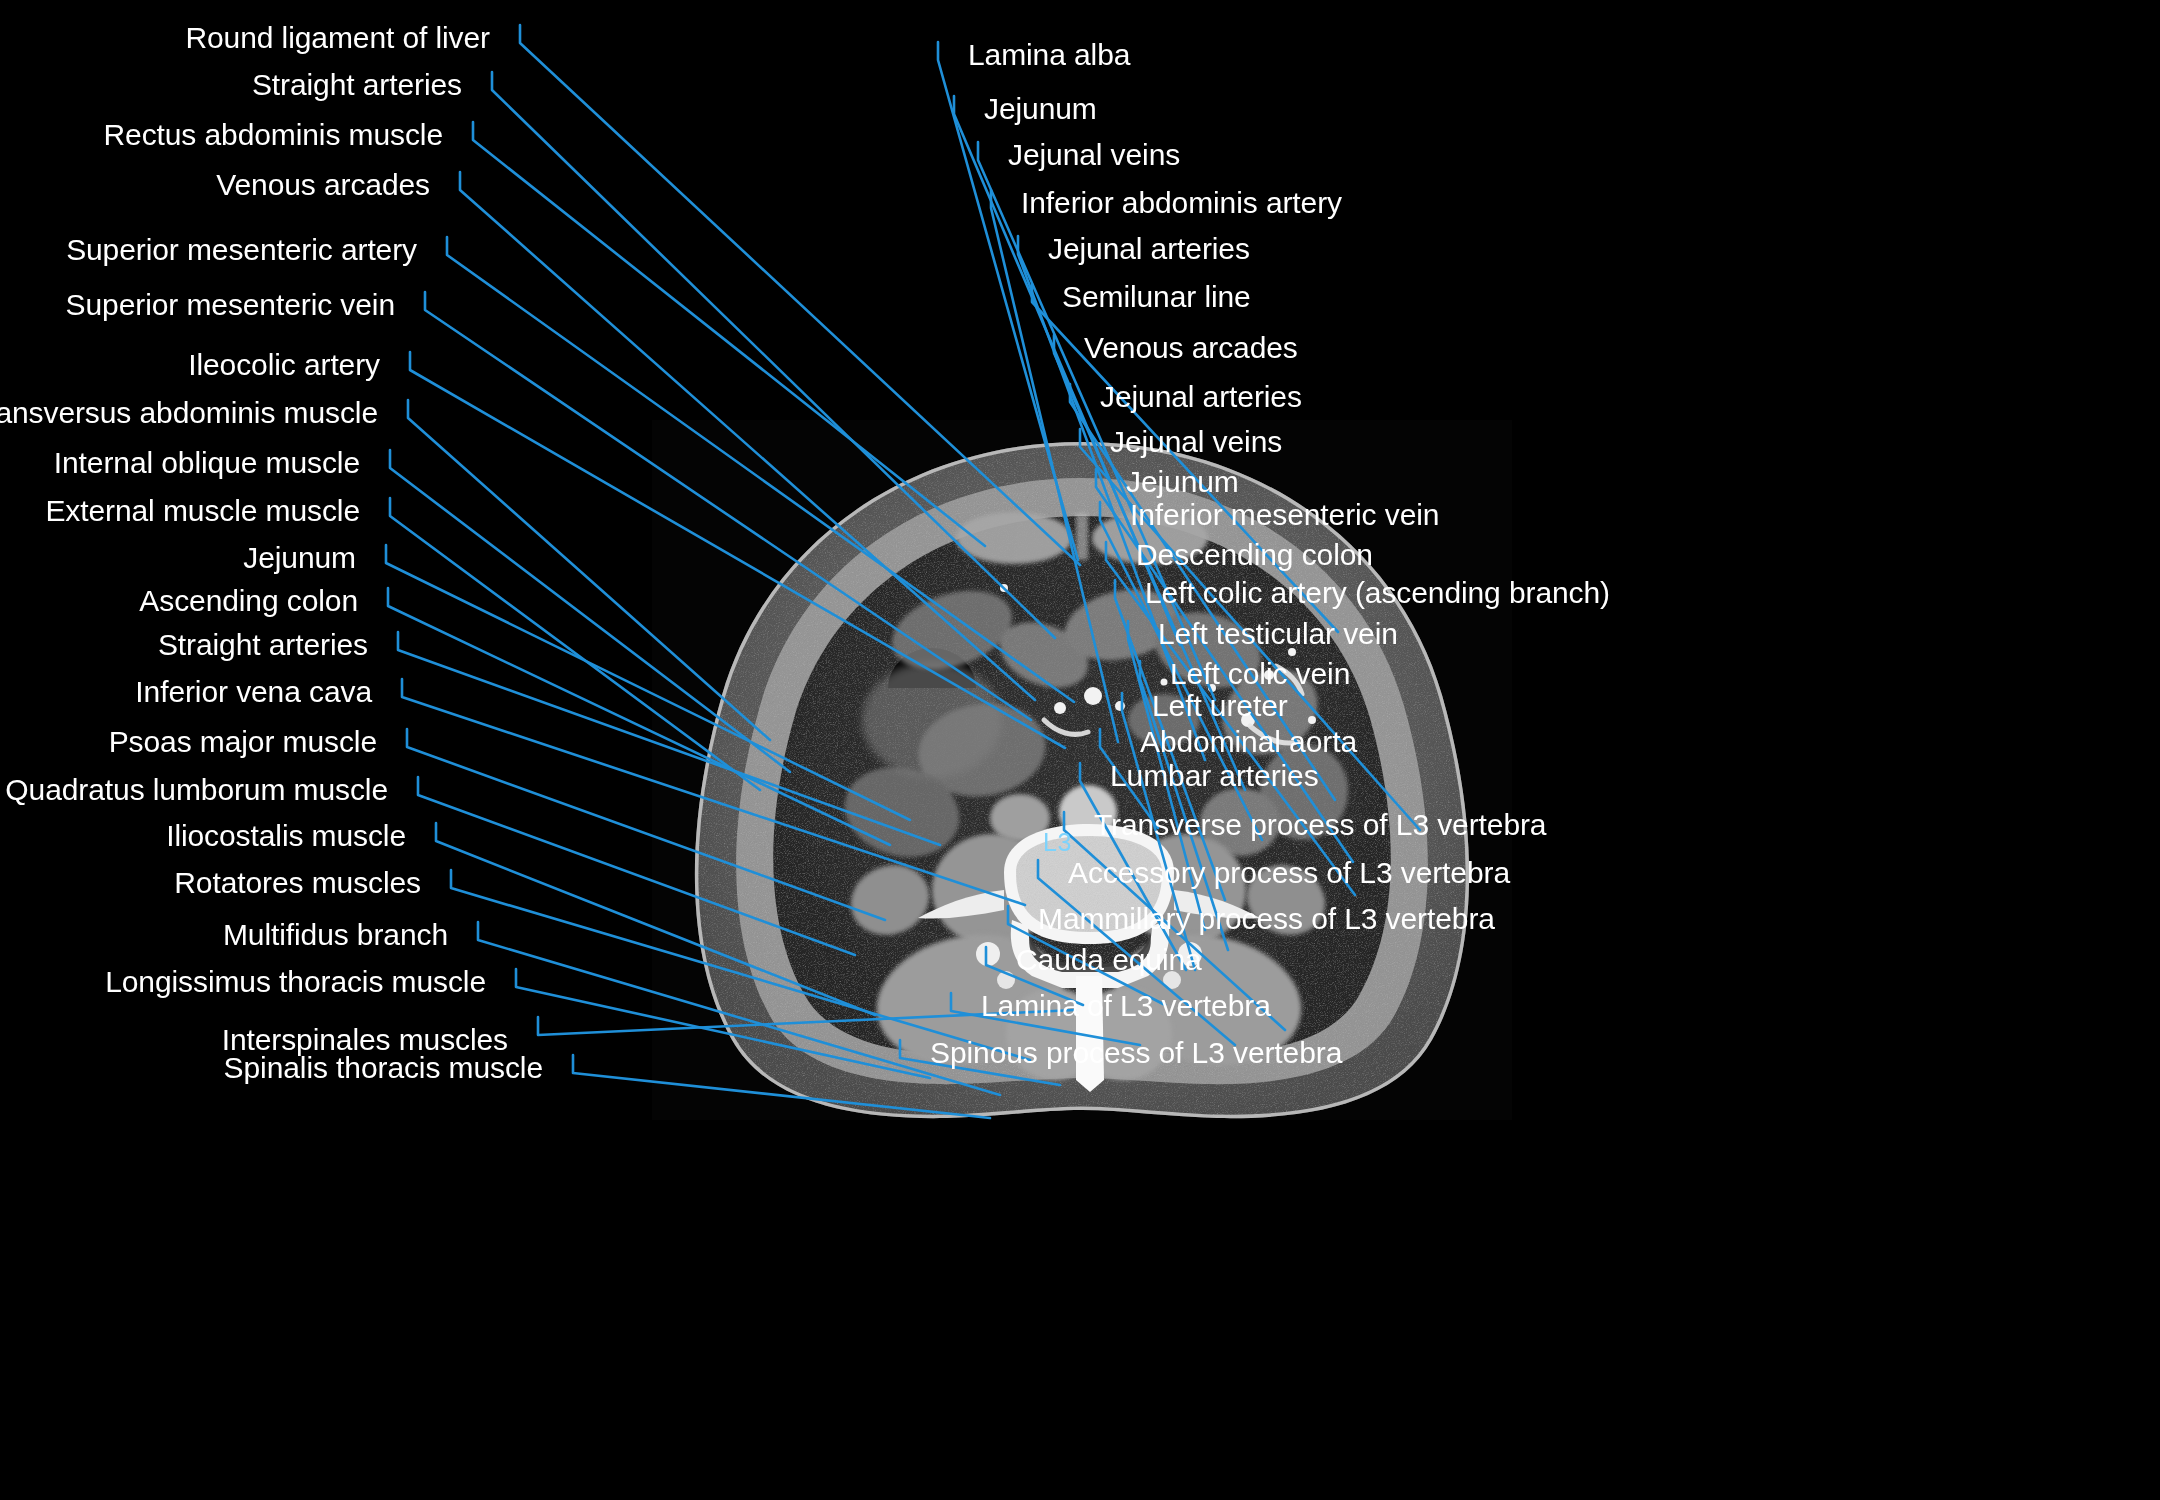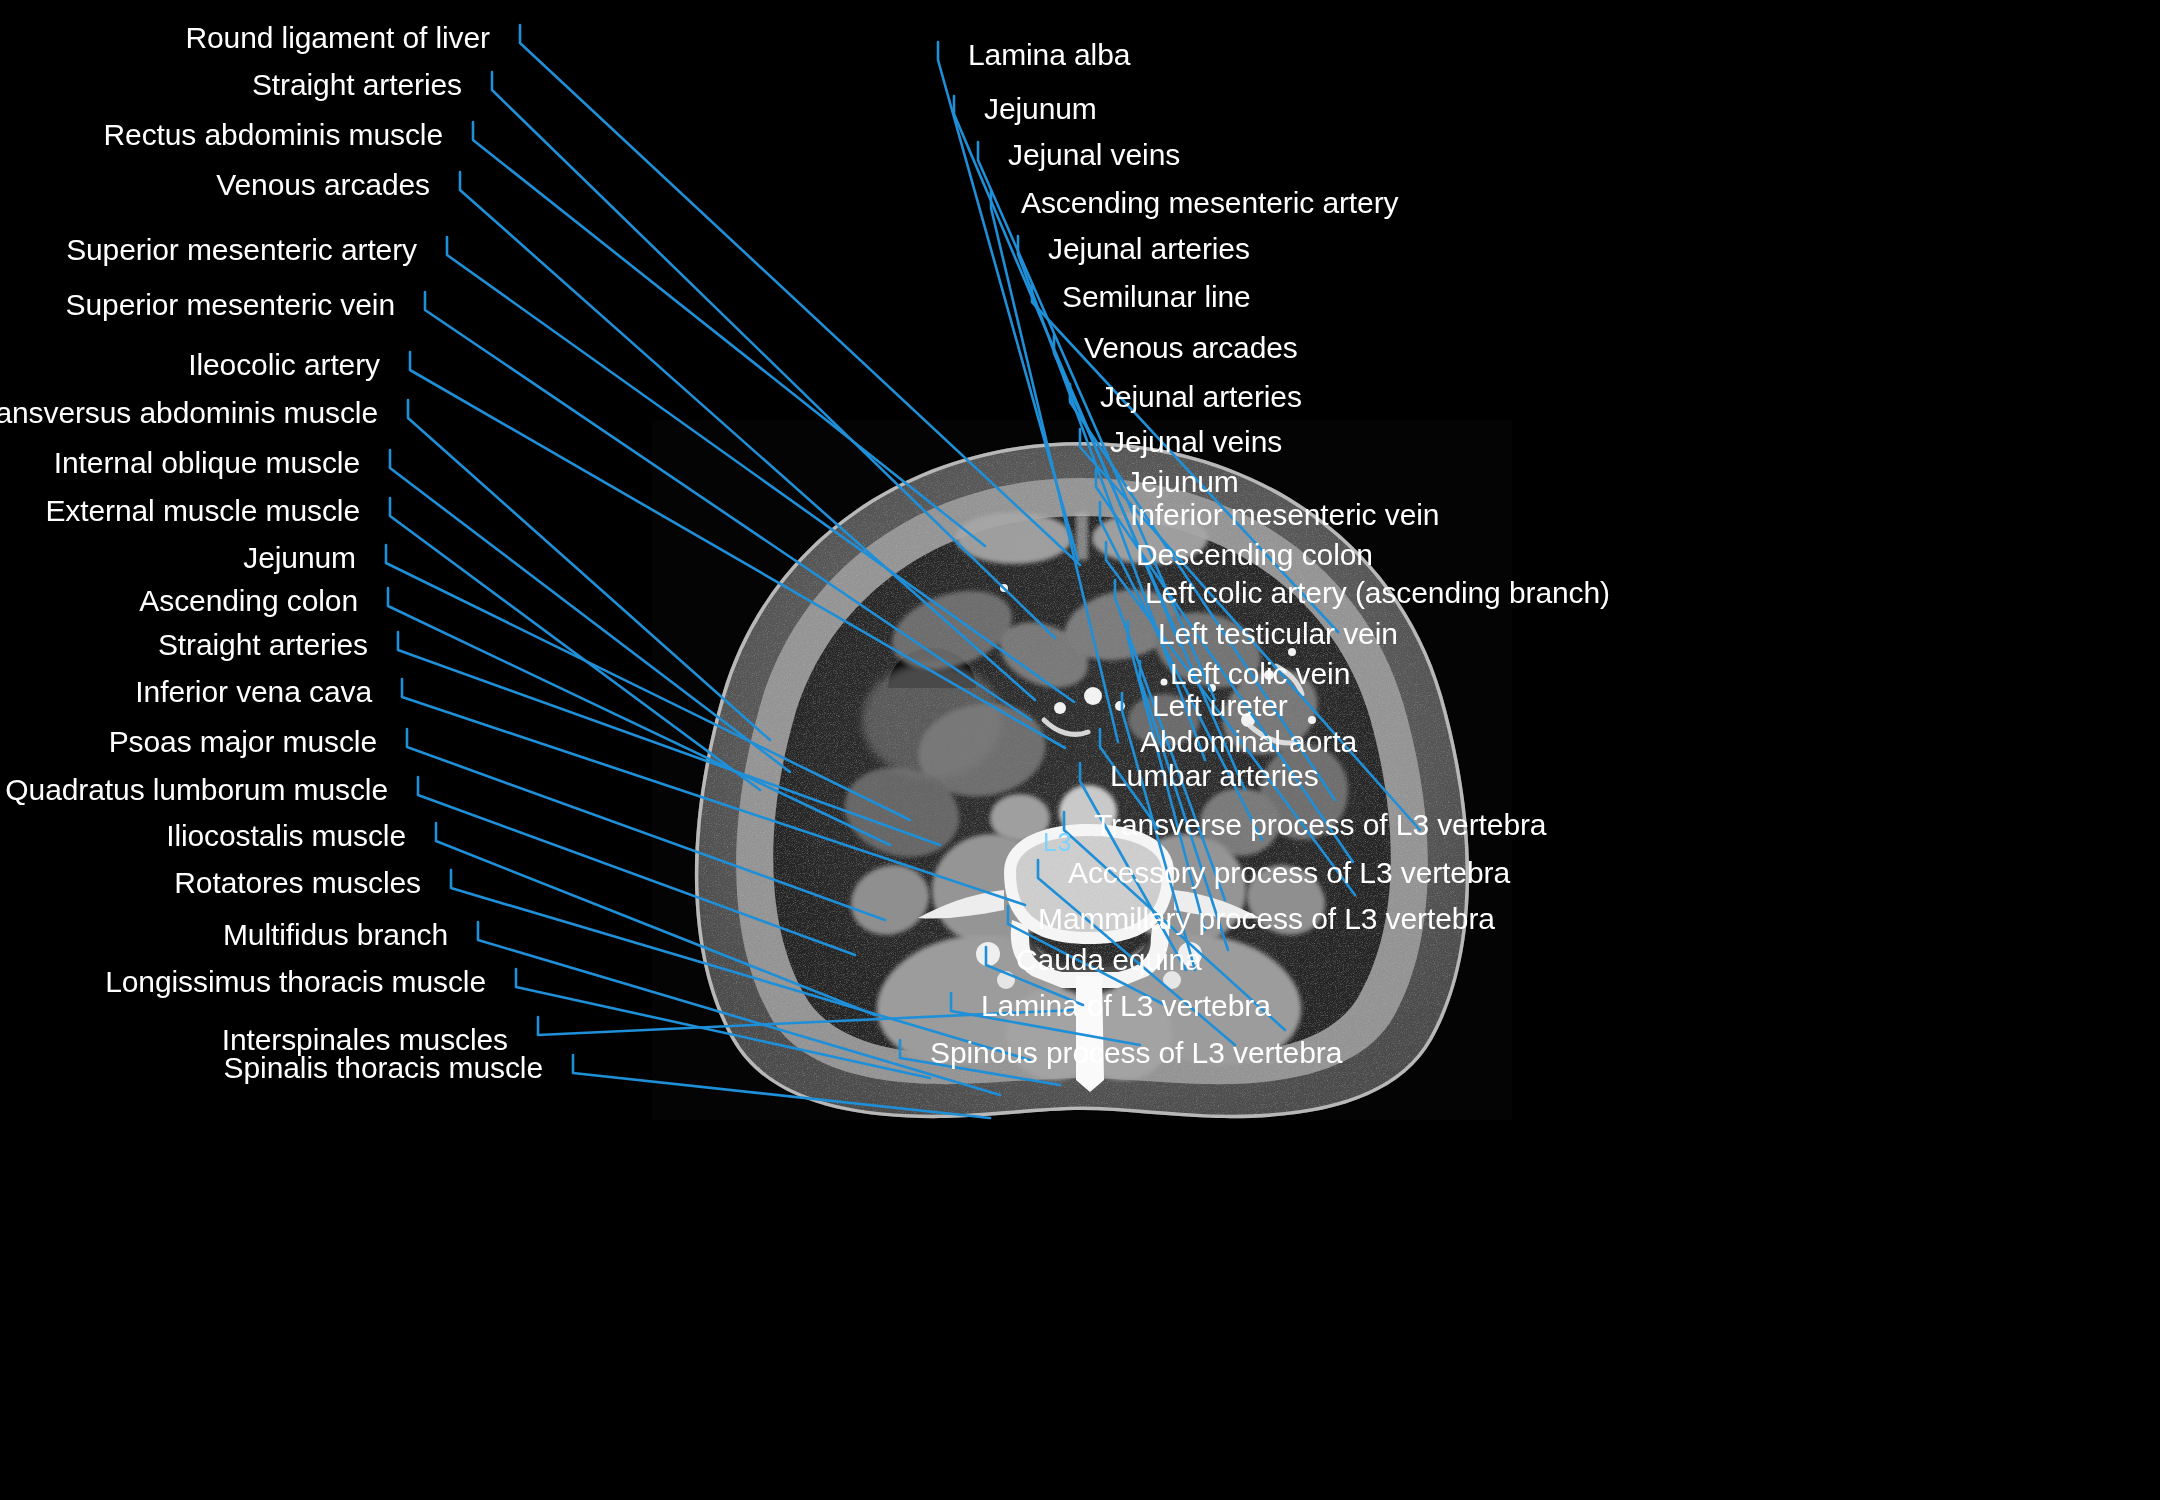--- a/index.html
+++ b/index.html
@@ -248,21 +248,21 @@
       <div class="lbl r" style="top: 866px; right: 1739px;">Rotatores muscles</div>
       <div class="lbl r" style="top: 918px; right: 1712px;">Multifidus branch</div>
       <div class="lbl r" style="top: 965px; right: 1674px;">Longissimus thoracis muscle</div>
       <div class="lbl r" style="top: 1023px; right: 1652px;">Interspinales muscles</div>
       <div class="lbl r" style="top: 1051px; right: 1617px;">Spinalis thoracis muscle</div>
     </div>
   <div id="labels-right">
       <div class="lbl l" style="top: 38px; left: 968px;">Lamina alba</div>
       <div class="lbl l" style="top: 92px; left: 984px;">Jejunum</div>
       <div class="lbl l" style="top: 138px; left: 1008px;">Jejunal veins</div>
-      <div class="lbl l" style="top: 186px; left: 1021px;">Ascending mesenteric artery</div>
+      <div class="lbl l" style="top: 186px; left: 1021px;">Inferior abdominis artery</div>
       <div class="lbl l" style="top: 232px; left: 1048px;">Jejunal arteries</div>
       <div class="lbl l" style="top: 280px; left: 1062px;">Semilunar line</div>
       <div class="lbl l" style="top: 331px; left: 1084px;">Venous arcades</div>
       <div class="lbl l" style="top: 380px; left: 1100px;">Jejunal arteries</div>
       <div class="lbl l" style="top: 425px; left: 1110px;">Jejunal veins</div>
       <div class="lbl l" style="top: 465px; left: 1126px;">Jejunum</div>
       <div class="lbl l" style="top: 498px; left: 1130px;">Inferior mesenteric vein</div>
       <div class="lbl l" style="top: 538px; left: 1136px;">Descending colon</div>
       <div class="lbl l" style="top: 576px; left: 1145px;">Left colic  artery (ascending  branch)</div>
       <div class="lbl l" style="top: 617px; left: 1158px;">Left testicular vein</div>

